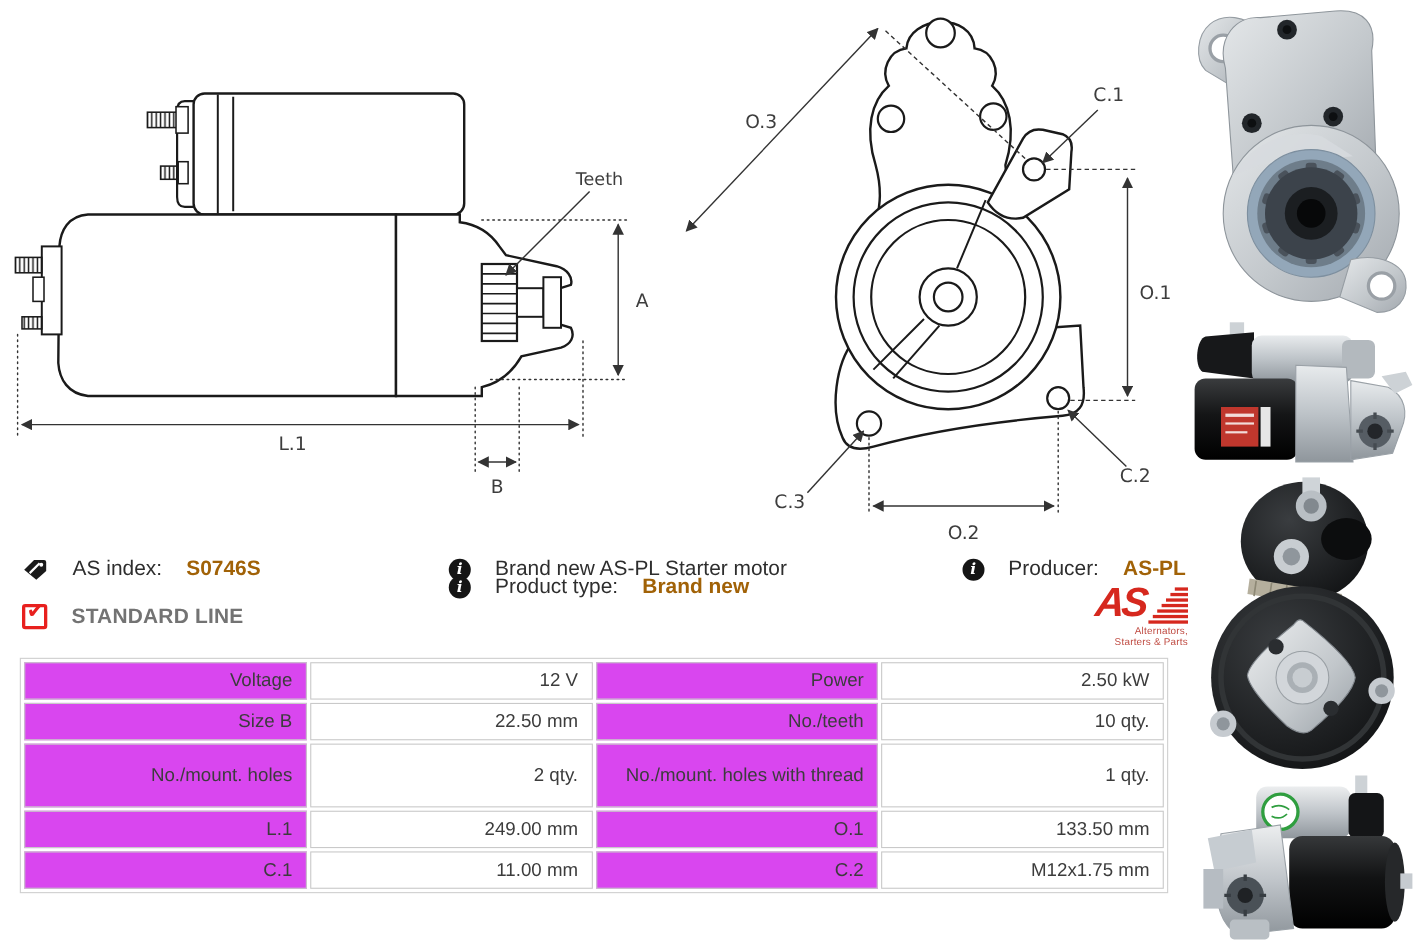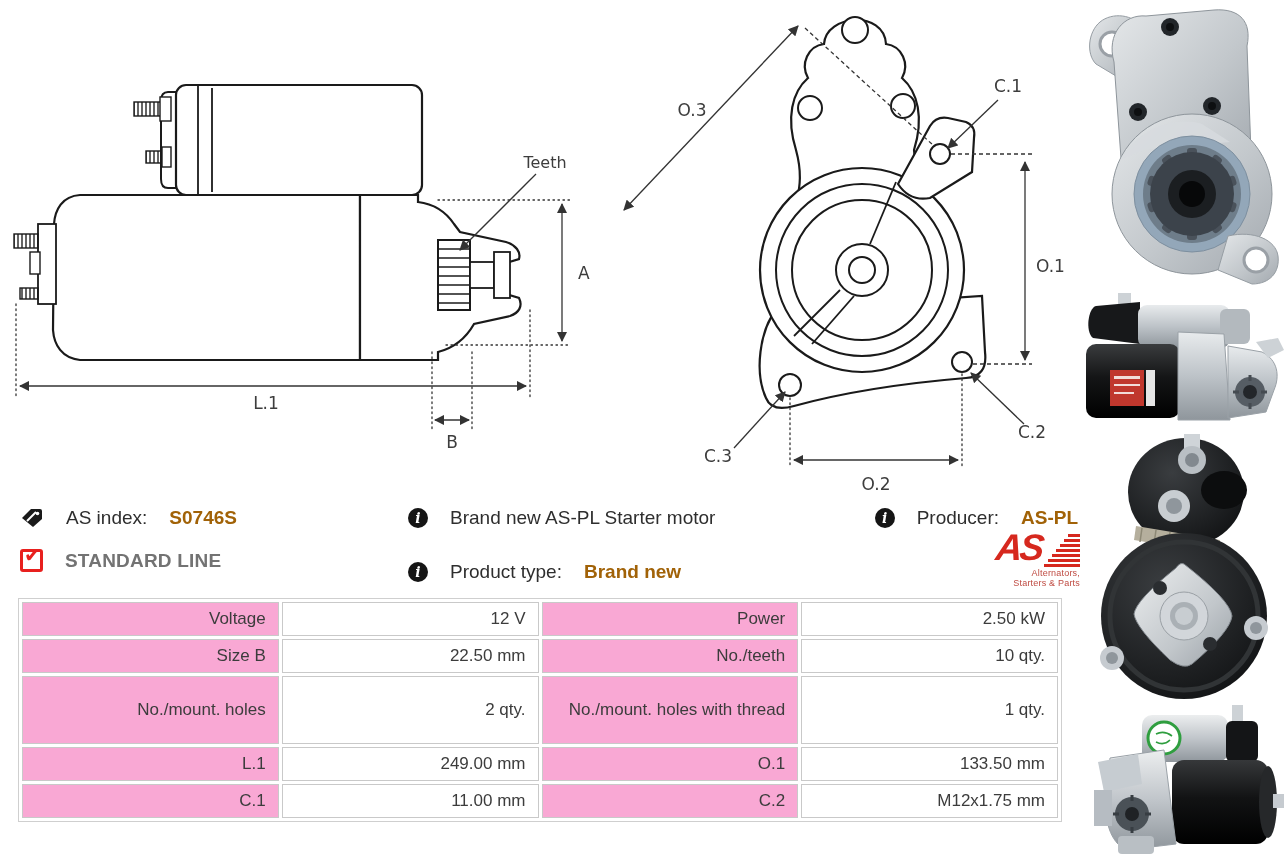--- a/index.html
+++ b/index.html
@@ -40,23 +40,23 @@
                     align-items:flex-end; margin:3px 0 0 3px; }
   .aslogo-stripes i { display:block; height:3px; background:#d6281e; }
   .aslogo-tagline { font-size:9px; color:#bf4a41; margin-top:1px; letter-spacing:0.2px;margin-left:36px; }
 
   
   table.spec { position:absolute; left:18px; top:598px; width:1044px;
                border-collapse:separate; border-spacing:3px; background:#fff;
                border:1px solid #cfcfcf; table-layout:fixed; }
   table.spec td { border:1px solid #c9c9c9; text-align:right; padding:2px 12px;
                   font-size:17px; color:#3c3c3c; vertical-align:middle; overflow:hidden; }
-  table.spec td.l { background:#f9a8d4; }
+  table.spec td.l { background:#d946ef; }
   table.spec tr { height:34px; }
-  table.spec tr.tall { height:68px; }
+  table.spec tr.tall { height:58px; }
   td.wrap { padding-left:56px; line-height:1.3; }
 </style>
 </head>
 <body>
 
 <div class="canvas">
 
   <svg class="draw-side" width="600" height="412" viewBox="0 0 600 412">
     <defs>
       <pattern id="hatch" width="4" height="12" patternUnits="userSpaceOnUse">
@@ -354,21 +354,21 @@
     <span class="iicon"></span>
     <span>Producer:</span>
     <b>AS-PL</b>
   </div>
 
   <div class="info-item" style="left:20px; top:549px;">
     <span class="chk"></span>
     <span class="std-line">STANDARD LINE</span>
   </div>
 
-  <div class="info-item" style="left:408px; top:561px;">
+  <div class="info-item" style="left:408px; top:523px;">
     <span class="iicon"></span>
     <span>Product type:</span>
     <b>Brand new</b>
   </div>
 
   <div class="aslogo">
     <div class="aslogo-row">
       <span class="aslogo-as">AS</span>
       <span class="aslogo-stripes">
         <i style="width:12px"></i>

